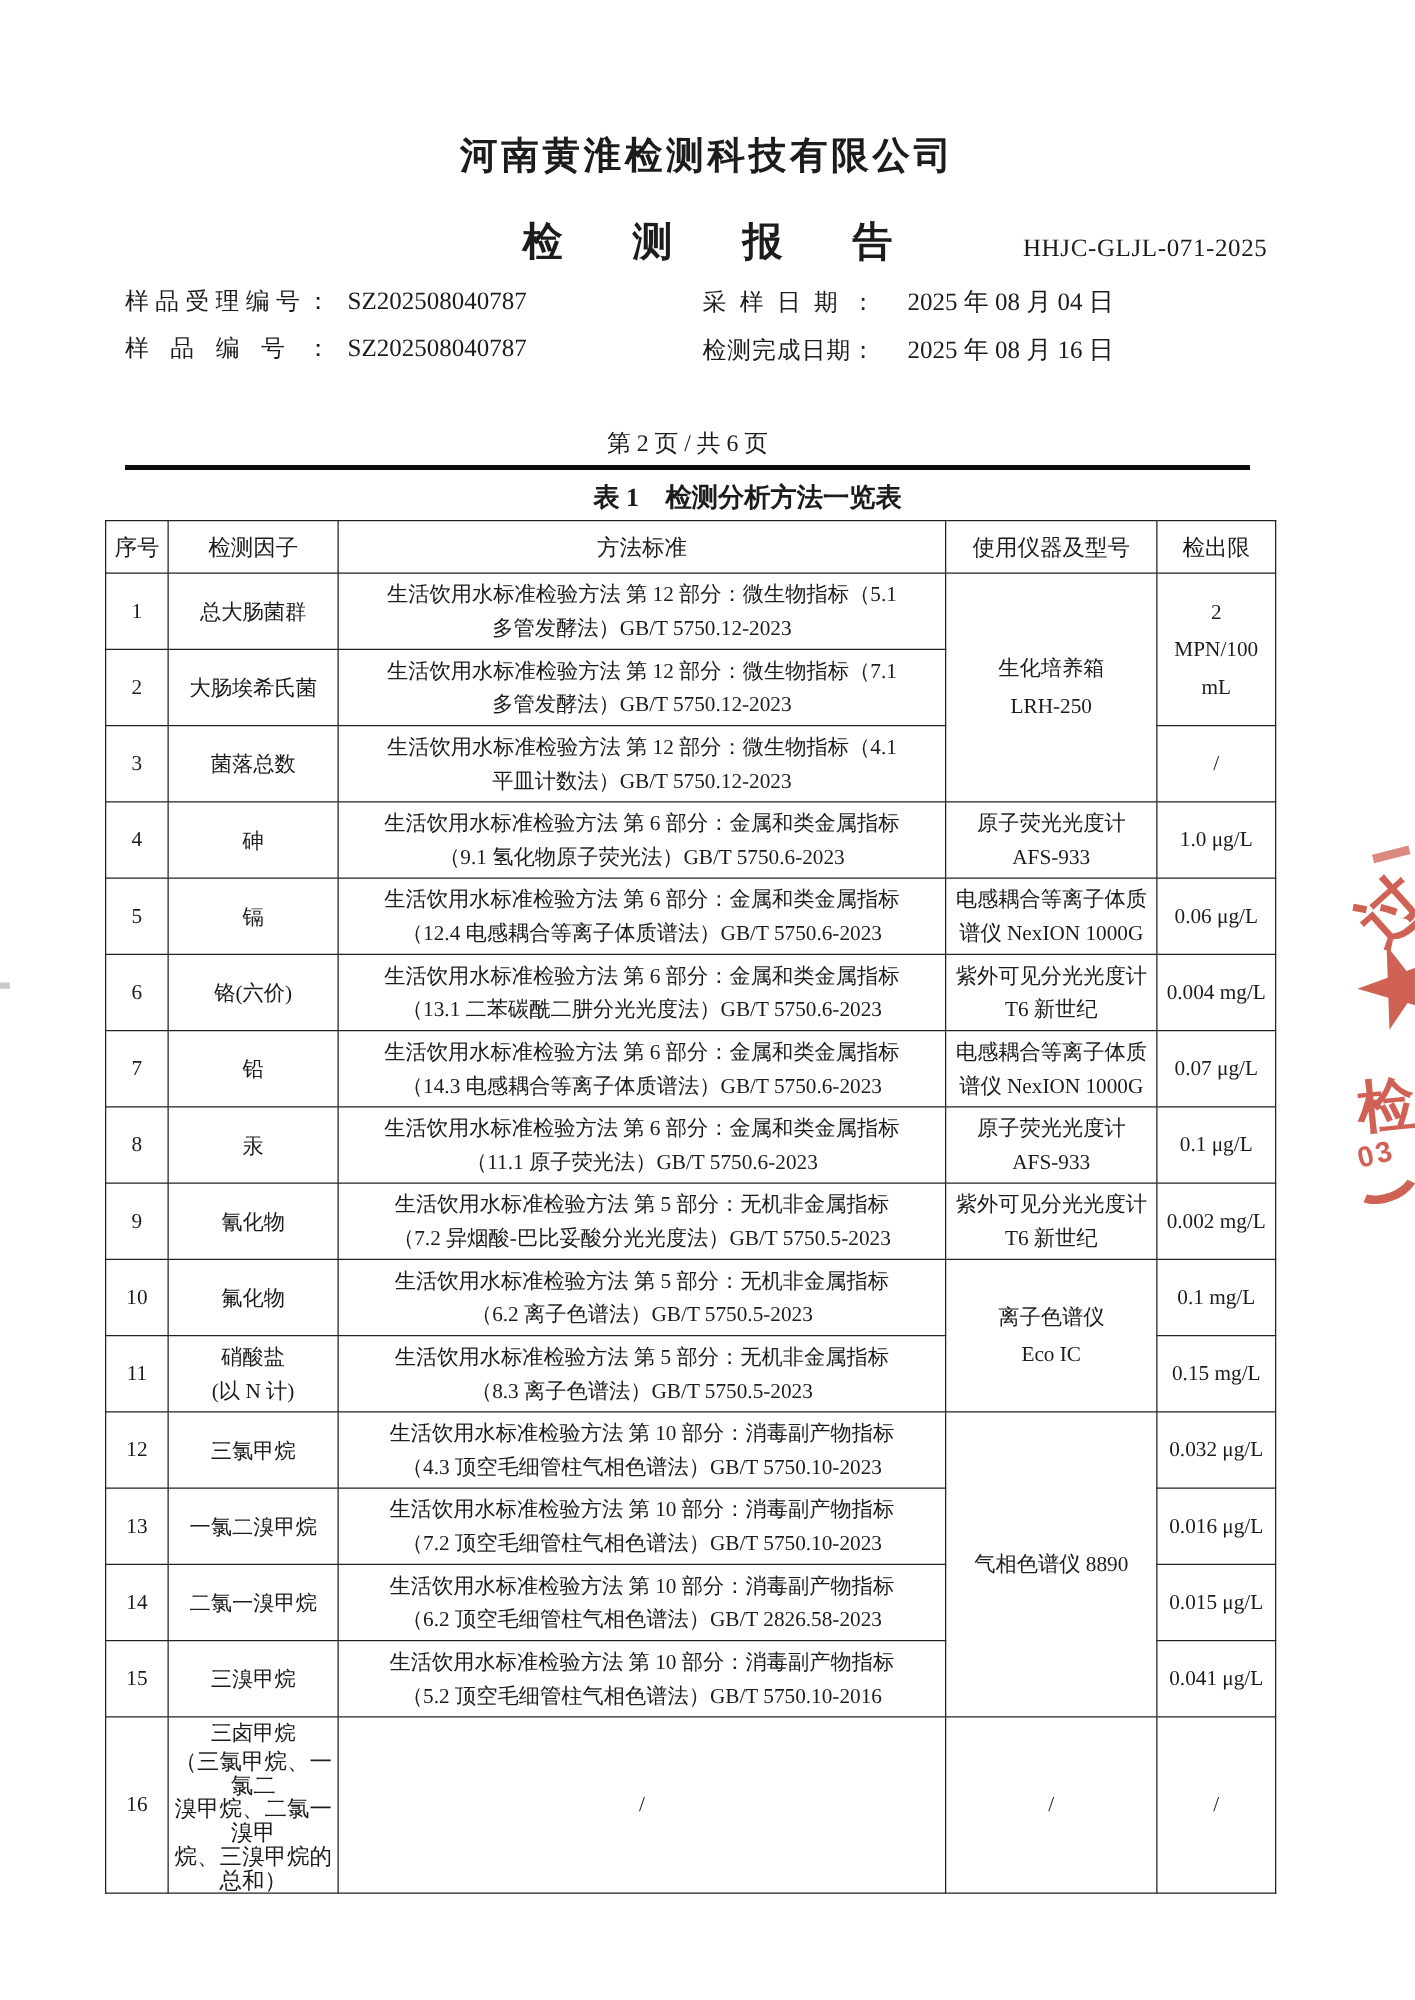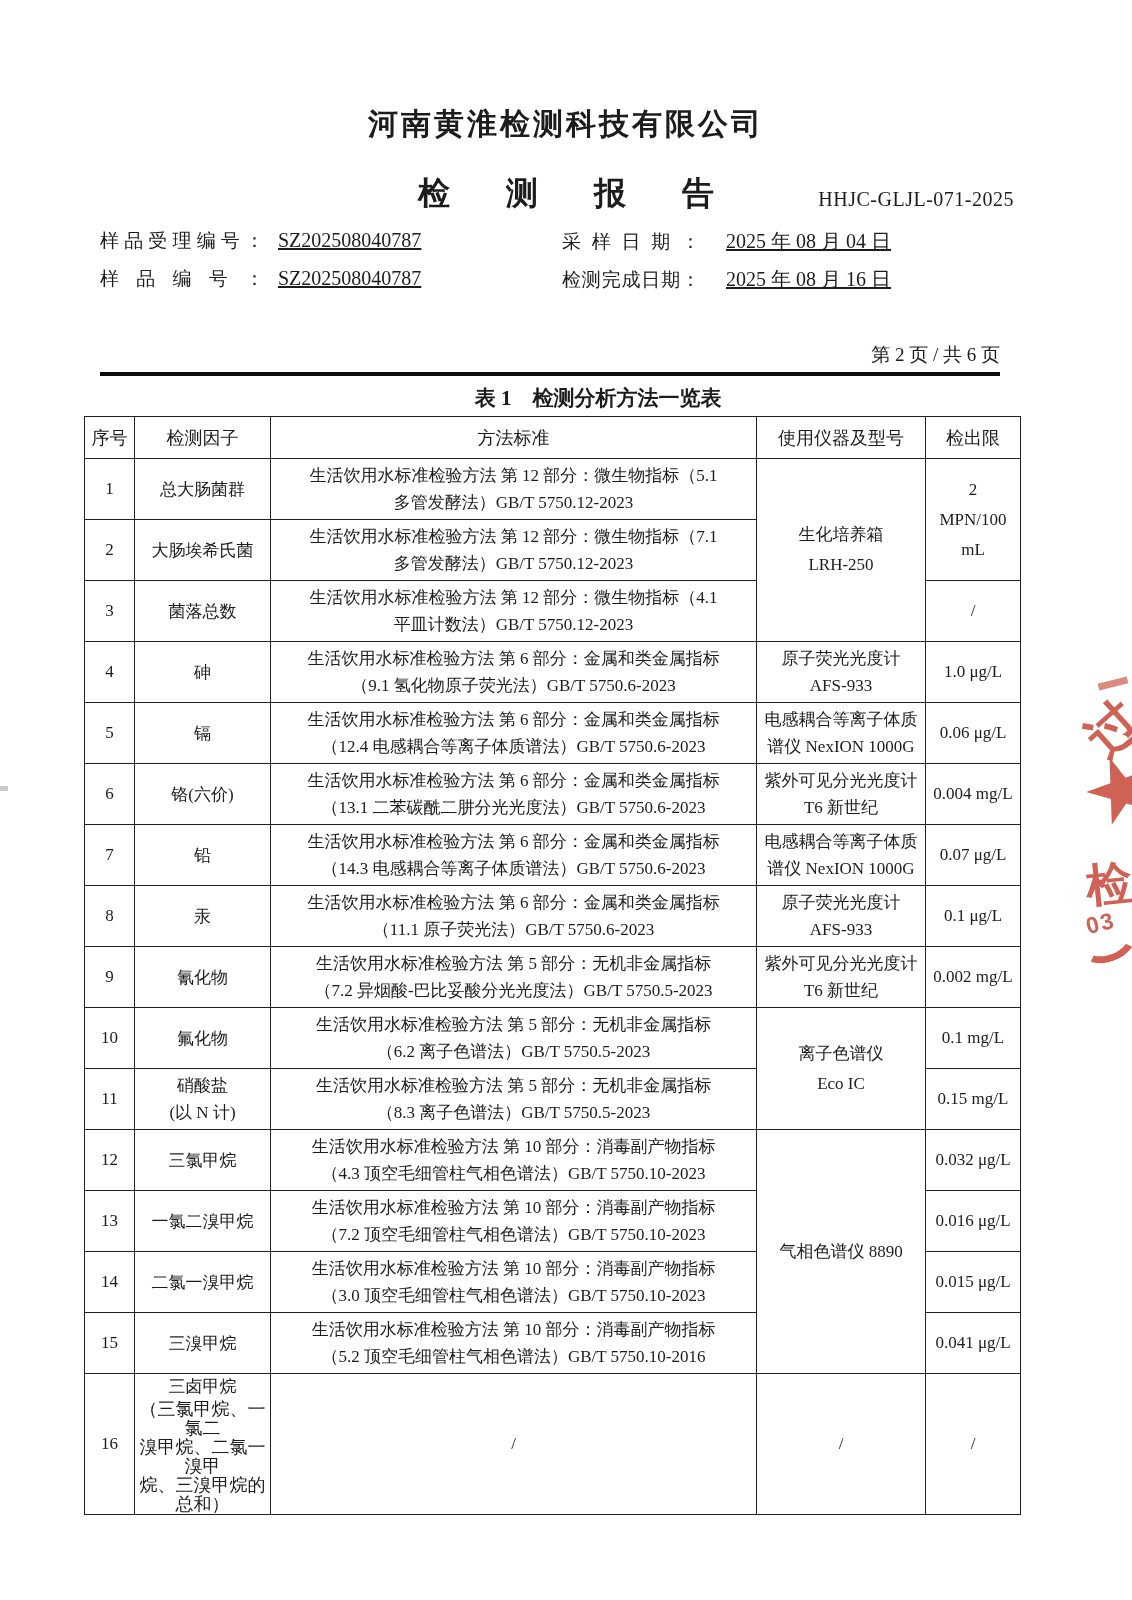--- a/index.html
+++ b/index.html
@@ -21,23 +21,23 @@
     font-size:32px; font-weight:bold; letter-spacing:24px; text-indent:24px;
   }
   .report-code { position:absolute; top:16px; right:118px; font-size:20px; letter-spacing:.5px; }
   .info-grid { position:absolute; top:228px; left:100px; width:915px; font-size:19px; }
   .info-line { display:flex; align-items:flex-start; height:24px; margin-bottom:14px; }
   .info-pair { display:flex; align-items:baseline; }
   .pair-left { width:462px; }
   .ilabel { display:inline-block; text-align:justify; text-align-last:justify; white-space:normal; }
   .w-left { width:164px; }
   .w-right { width:138px; }
-  .ivalue { margin-left:14px; font-size:20px;text-decoration:underline; }
+  .ivalue { margin-left:14px; font-size:20px; }
   .pair-right .ivalue { margin-left:26px; }
-  .page-indicator { position:absolute; top:342px; left:100px; width:900px; text-align:right; font-size:19px; }
+  .page-indicator { position:absolute; top:342px; left:100px; width:900px; text-align:center; font-size:19px; }
   .rule { position:absolute; top:372px; left:100px; width:900px; height:4px; background:#0d0d0d; }
   .table-title { position:absolute; top:384px; left:0; width:100%; text-align:center; font-size:21px; font-weight:bold;padding-left:32px; }
   table.methods { position:absolute; top:416px; left:84px; width:936px; border-collapse:collapse; table-layout:fixed; }
   table.methods col.c-no{width:50px} table.methods col.c-factor{width:136px}
   table.methods col.c-method{width:486px} table.methods col.c-inst{width:169px}
   table.methods col.c-limit{width:95px}
   table.methods th, table.methods td {
     border:1.6px solid #222; text-align:center; vertical-align:middle;
     font-size:17px; font-weight:normal; padding:0 2px; overflow:hidden;
   }
@@ -268,21 +268,21 @@
         <div class="m-line">生活饮用水标准检验方法 第 10 部分：消毒副产物指标</div>
         <div class="m-line">（7.2 顶空毛细管柱气相色谱法）GB/T 5750.10-2023</div>
       </td>
       <td>0.016 μg/L</td>
     </tr>
     <tr>
       <td>14</td>
       <td>二氯一溴甲烷</td>
       <td>
         <div class="m-line">生活饮用水标准检验方法 第 10 部分：消毒副产物指标</div>
-        <div class="m-line">（3.0 顶空毛细管柱气相色谱法）GB/T 5750.10-2023</div>
+        <div class="m-line">（6.2 顶空毛细管柱气相色谱法）GB/T 2826.58-2023</div>
       </td>
       <td>0.015 μg/L</td>
     </tr>
     <tr>
       <td>15</td>
       <td>三溴甲烷</td>
       <td>
         <div class="m-line">生活饮用水标准检验方法 第 10 部分：消毒副产物指标</div>
         <div class="m-line">（5.2 顶空毛细管柱气相色谱法）GB/T 5750.10-2016</div>
       </td>

